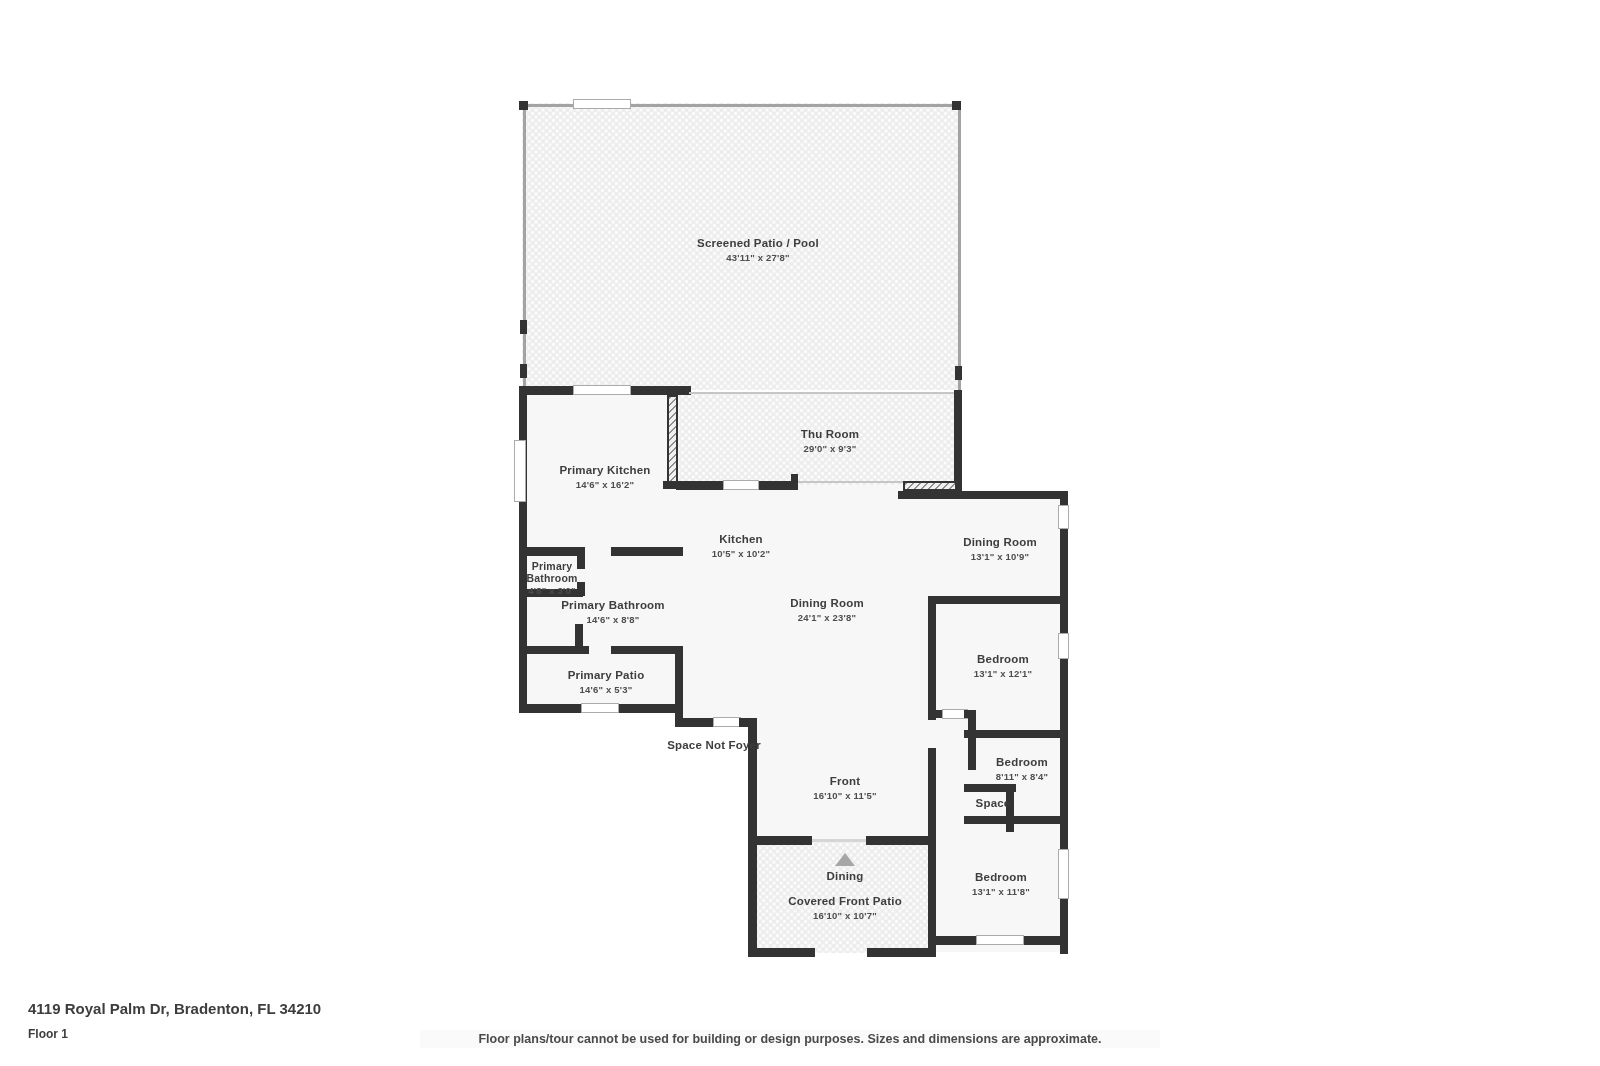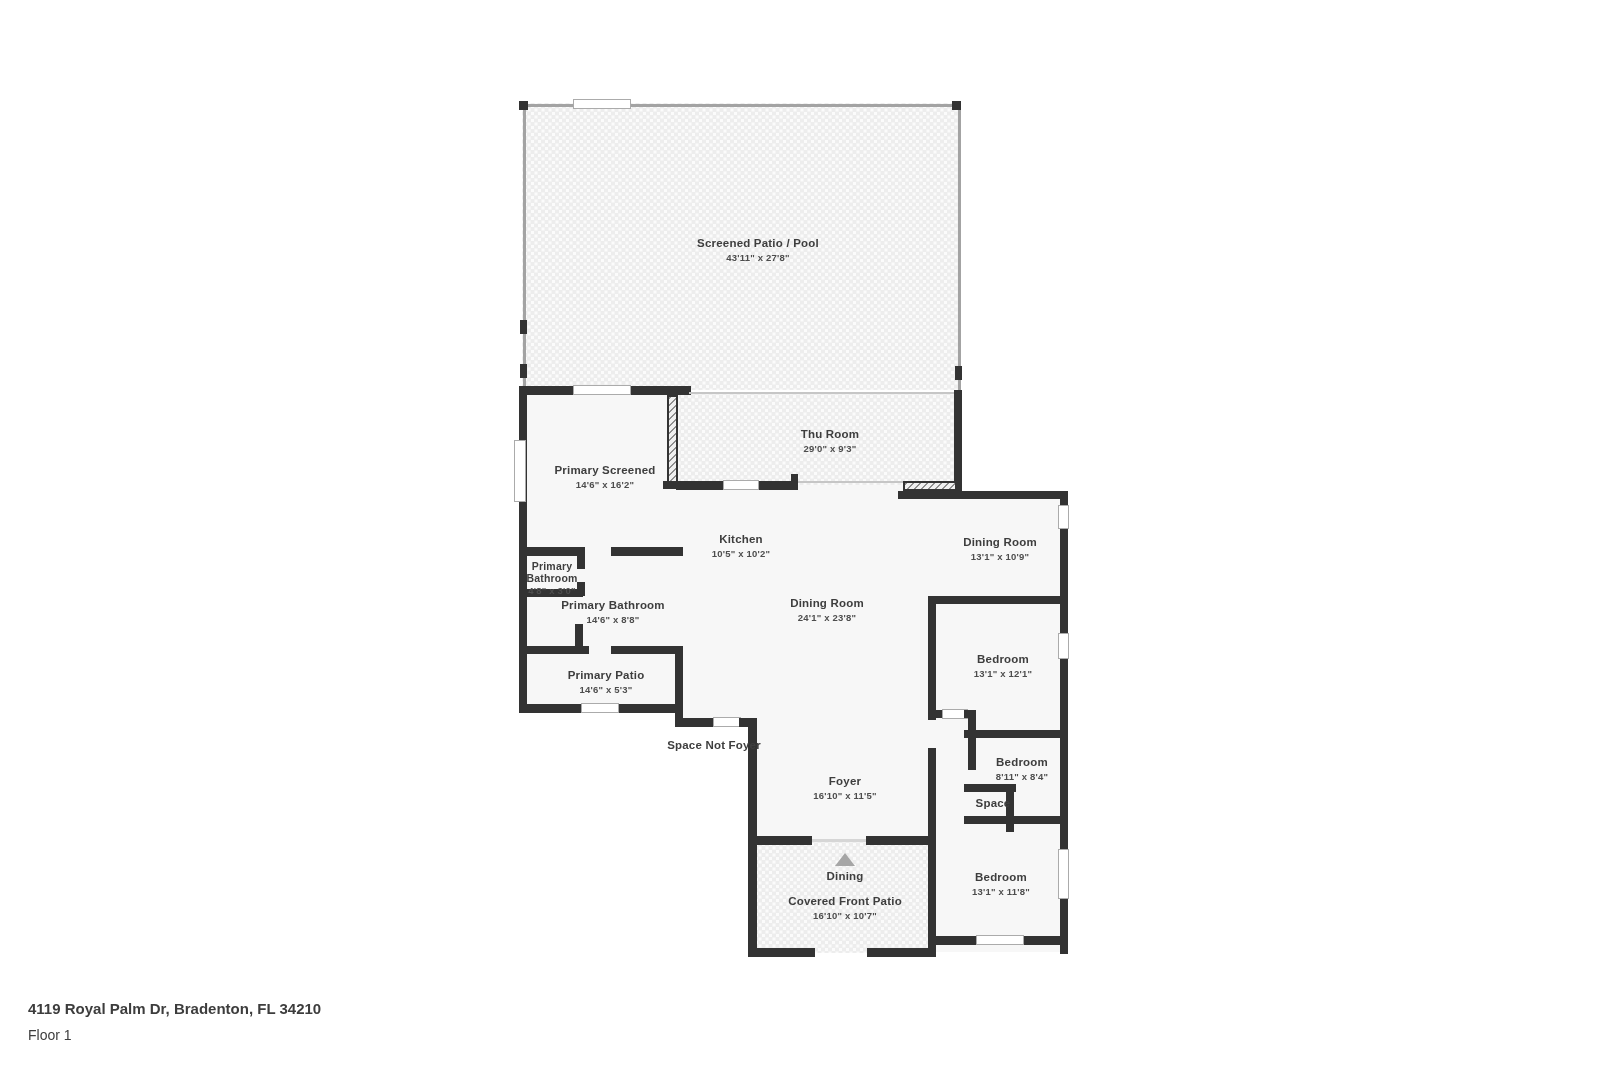--- a/index.html
+++ b/index.html
@@ -24,21 +24,21 @@
   .lbl{position:absolute;transform:translate(-50%,-50%);text-align:center;white-space:nowrap;z-index:5;}
   .rn{font-size:11.5px;font-weight:700;color:#3e3e3e;letter-spacing:.2px;line-height:1.2;}
   .rd{font-size:9.5px;font-weight:600;color:#4d4d4d;margin-top:1px;letter-spacing:.2px;}
   .lbl.wrap{white-space:normal;width:72px;}
   .lbl.wrap .rn{font-size:10.5px;line-height:1.15;}
   
   .tri{position:absolute;width:0;height:0;border-left:10px solid transparent;
        border-right:10px solid transparent;border-bottom:13px solid #a6a6a6;}
   
   .addr{position:absolute;left:28px;top:1000px;font-size:15px;font-weight:700;color:#3d3d3d;}
-  .floor{position:absolute;left:28px;top:1027px;font-size:14px;font-weight:400;color:#3d3d3d;}
+  .floor{position:absolute;left:28px;top:1027px;font-size:12px;font-weight:700;color:#3d3d3d;}
   .disc{position:absolute;left:420px;top:1030px;width:740px;text-align:center;
         font-size:12.5px;font-weight:700;color:#4a4a4a;background:#fafafa;padding:2px 0;}
   .wm{position:absolute;left:1508px;top:520px;font-size:17px;font-weight:600;color:#e9e9e9;letter-spacing:.5px;}
 </style>
 </head>
 <body>
 
 <div class="stage">
 
   <div class="dots" style="left:522px;top:103px;width:438px;height:287px"></div>
@@ -121,21 +121,21 @@
 
   <div class="lbl" style="left:758px;top:250px">
     <div class="rn">Screened Patio / Pool</div>
     <div class="rd">43'11" x 27'8"</div>
   </div>
   <div class="lbl" style="left:830px;top:441px">
     <div class="rn">Thu Room</div>
     <div class="rd">29'0" x 9'3"</div>
   </div>
   <div class="lbl" style="left:605px;top:477px">
-    <div class="rn">Primary Screened</div>
+    <div class="rn">Primary Kitchen</div>
     <div class="rd">14'6" x 16'2"</div>
   </div>
   <div class="lbl" style="left:741px;top:546px">
     <div class="rn">Kitchen</div>
     <div class="rd">10'5" x 10'2"</div>
   </div>
   <div class="lbl" style="left:1000px;top:549px">
     <div class="rn">Dining Room</div>
     <div class="rd">13'1" x 10'9"</div>
   </div>
@@ -164,32 +164,33 @@
     <div class="rd">8'11" x 8'4"</div>
   </div>
   <div class="lbl" style="left:993px;top:804px">
     <div class="rn">Space</div>
   </div>
   <div class="lbl" style="left:1001px;top:884px">
     <div class="rn">Bedroom</div>
     <div class="rd">13'1" x 11'8"</div>
   </div>
   <div class="lbl" style="left:845px;top:788px">
-    <div class="rn">Foyer</div>
+    <div class="rn">Front</div>
     <div class="rd">16'10" x 11'5"</div>
   </div>
   <div class="lbl" style="left:714px;top:746px">
     <div class="rn">Space Not Foyer</div>
   </div>
   <div class="tri" style="left:835px;top:853px"></div>
   <div class="lbl" style="left:845px;top:877px">
     <div class="rn">Dining</div>
   </div>
   <div class="lbl" style="left:845px;top:908px">
     <div class="rn">Covered Front Patio</div>
     <div class="rd">16'10" x 10'7"</div>
   </div>
 
   <div class="wm">StellarMLS</div>
   <div class="addr">4119 Royal Palm Dr, Bradenton, FL 34210</div>
   <div class="floor">Floor 1</div>
+  <div class="disc">Floor plans/tour cannot be used for building or design purposes. Sizes and dimensions are approximate.</div>
 
 </div>
 
 </body></html>

